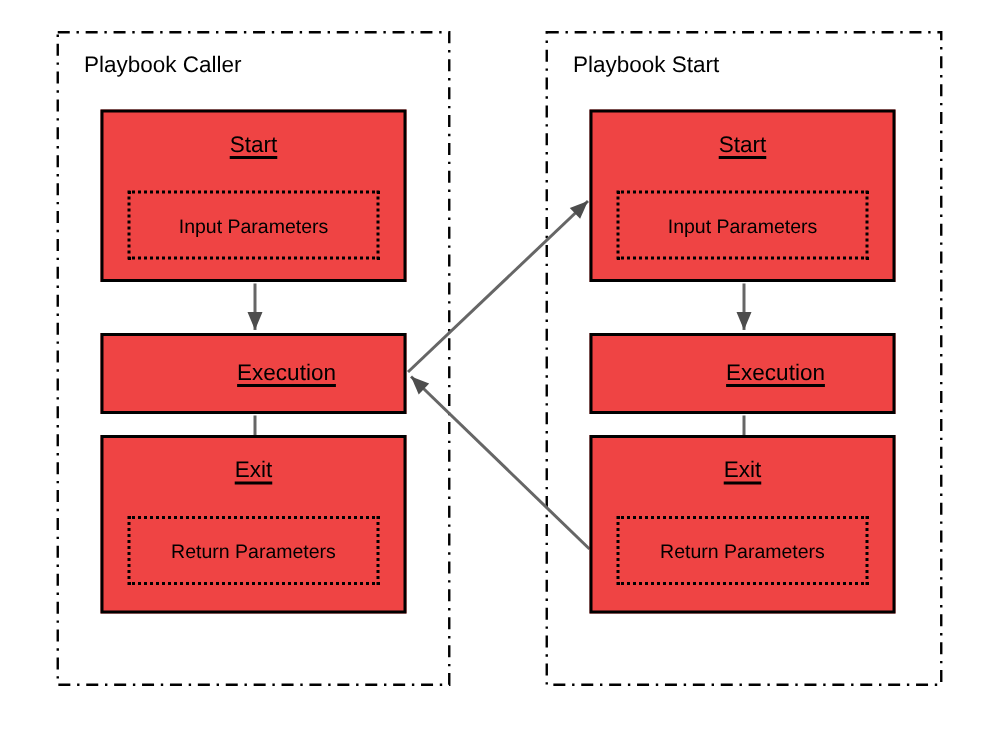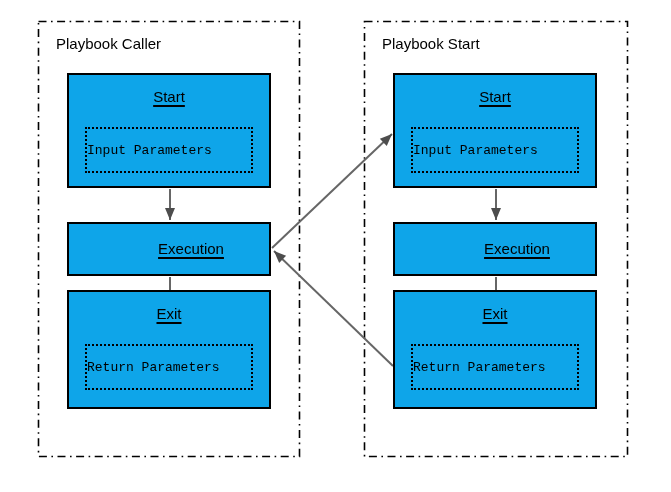--- a/index.html
+++ b/index.html
@@ -37,21 +37,21 @@
     font-size: 15px;
     line-height: 20px;
     white-space: nowrap;
   }
   .node {
     position: absolute;
     left: 29px;
     width: 204px;
     box-sizing: border-box;
     border: 2px solid var(--box-border, #000000);
-    background: #0ea5e9;
+    background: #ef4444;
     display: flex;
     flex-direction: column;
     align-items: center;
   }
   .node-tall   { padding-top: 11px; }
   .node-start  { top: 52px;  height: 115px; }
   .node-exec   { top: 201px; height: 54px; justify-content: center; padding-left: 44px; }
   .node-exit   { top: 269px; height: 119px; }
   .node-title {
     font-size: 15px;
@@ -62,21 +62,21 @@
     white-space: nowrap;
   }
   .param-box {
     margin-top: 19px;
     width: 168px;
     height: 46px;
     box-sizing: border-box;
     border: 2px dotted var(--box-border, #000000);
     display: flex;
     align-items: center;
-    font-family: Liberation Mono, monospace;
+    justify-content: center;
   }
   .param-label {
     font-size: 13px;
     white-space: nowrap;
   }
 </style>
 </head>
 <body>
 
 <div class="canvas">

